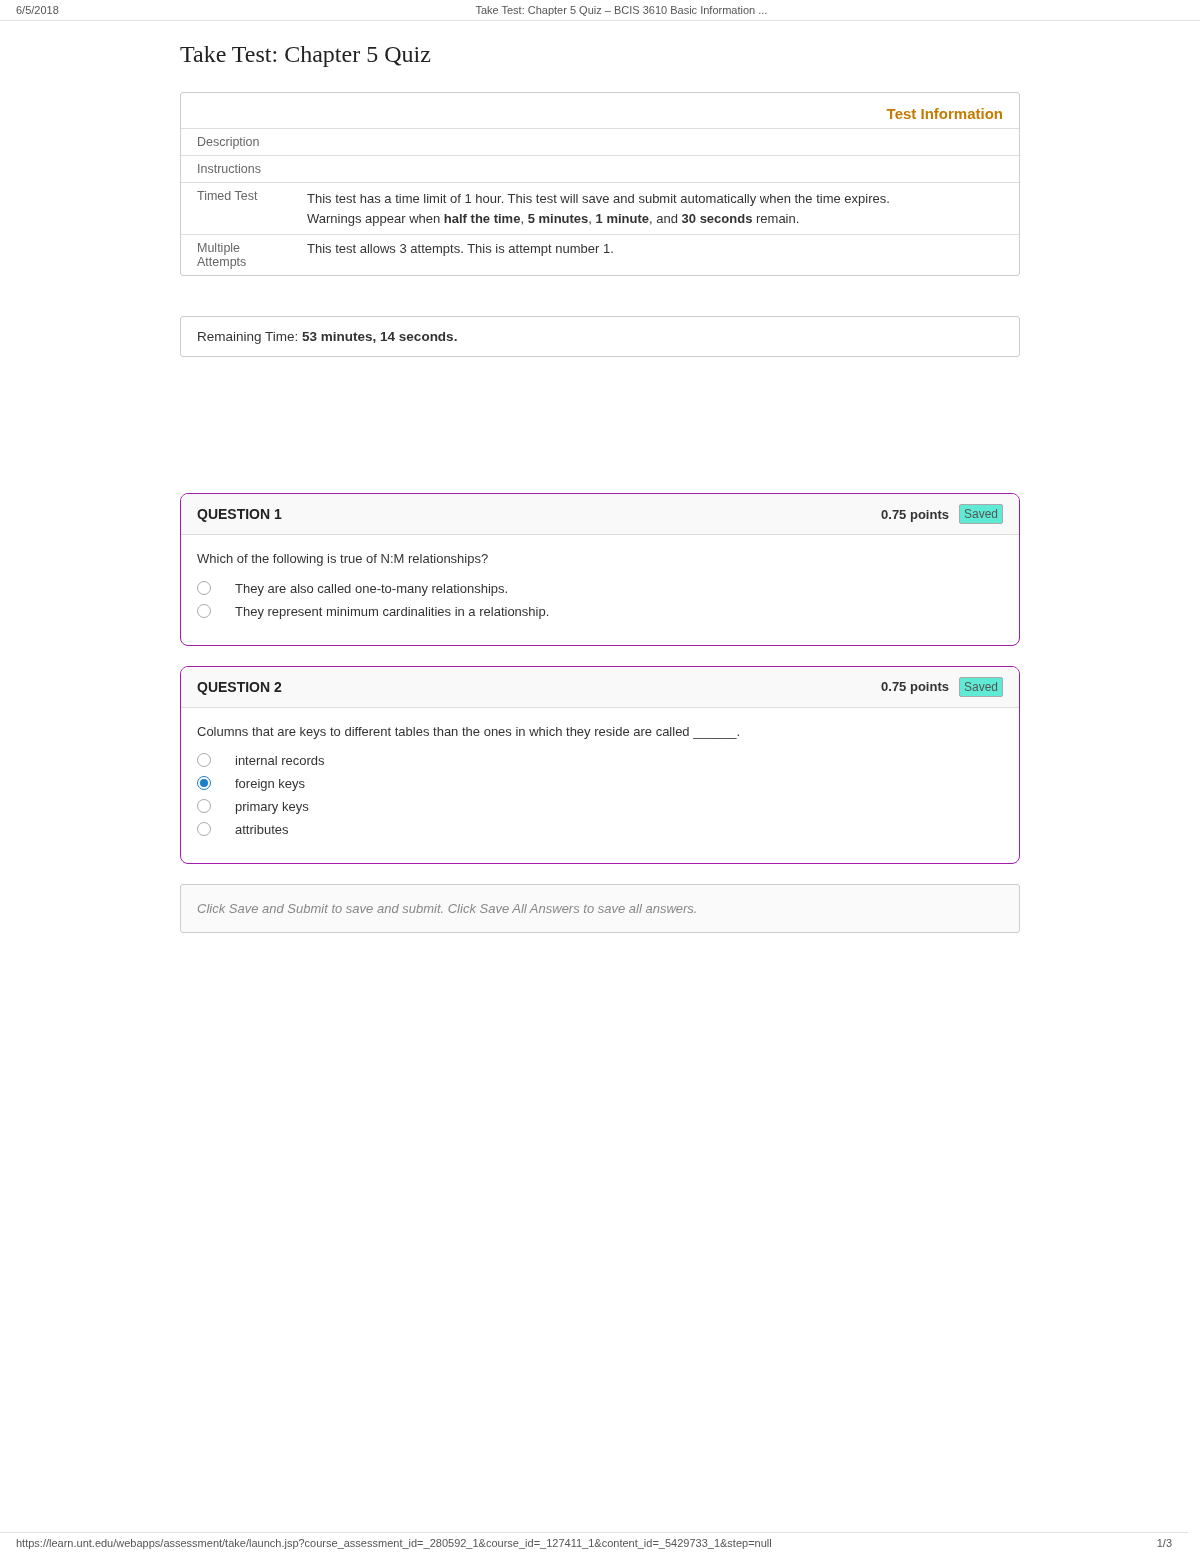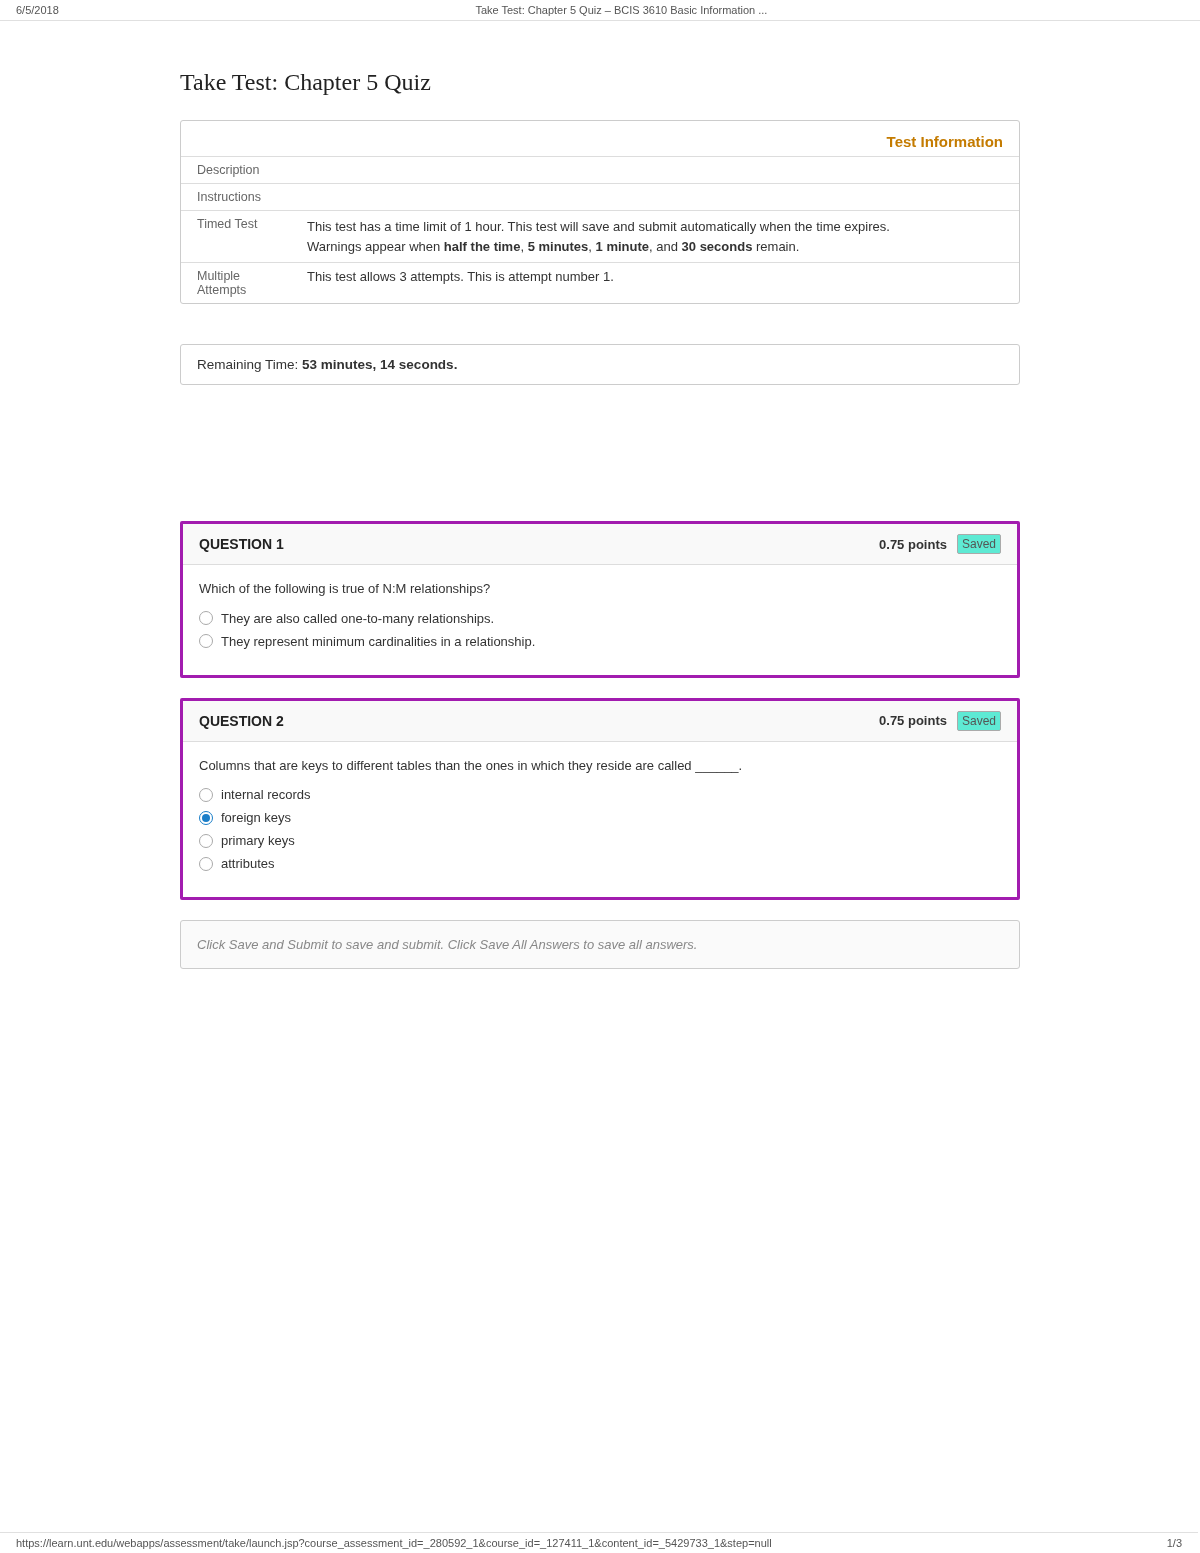--- a/index.html
+++ b/index.html
@@ -22,21 +22,20 @@
       max-width: 900px;
       margin: 0 auto;
       padding: 20px 30px 60px 30px;
     }
     .page-title {
       font-size: 24px;
       font-weight: normal;
       color: #222;
       margin-bottom: 24px;
       font-family: Georgia, serif;
-      margin-top: 28px;
     }
     .test-info-box {
       border: 1px solid #ccc;
       border-radius: 3px;
       margin-bottom: 16px;
       overflow: hidden;
     }
     .test-info-header {
       padding: 12px 16px 6px 16px;
       font-size: 15px;
@@ -85,22 +84,22 @@
       font-size: 13px;
       text-decoration: none;
       font-family: 'Courier New', monospace;
       letter-spacing: 0.5px;
     }
     .chevron-icon { margin-right: 4px; }
     .spacer-area {
       height: 120px;
     }
     .question-box {
-      border: 3px solid #a21caf;
-      border-radius: 2px;
+      border: 1px solid #a21caf;
+      border-radius: 8px;
       margin-bottom: 20px;
       overflow: hidden;
     }
     .question-header {
       display: flex;
       justify-content: space-between;
       align-items: center;
       padding: 10px 16px;
       background: #f9f9f9;
       border-bottom: 1px solid #ddd;
@@ -131,22 +130,21 @@
     .question-body {
       padding: 14px 16px 18px 16px;
     }
     .question-text {
       font-size: 13px;
       margin-bottom: 12px;
       line-height: 1.5;
     }
     .answer-option {
       display: flex;
-      align-items: center;
-      gap: 8px;
+      gap: 24px;
       margin-bottom: 8px;
       font-size: 13px;
     }
     .radio-outer {
       width: 14px;
       height: 14px;
       border-radius: 50%;
       border: 1.5px solid #aaa;
       display: flex;
       align-items: center;
@@ -178,21 +176,21 @@
     .browser-footer {
       border-top: 1px solid #e0e0e0;
       padding: 4px 16px;
       font-size: 11px;
       color: #555;
       display: flex;
       justify-content: space-between;
       position: fixed;
       bottom: 0;
       left: 0;
-      right: 2px;
+      right: 12px;
       background: #fff;
     }
   </style>
 </head>
 <body>
 
 <div class="browser-bar">
   <span>6/5/2018</span>
   <span>Take Test: Chapter 5 Quiz – BCIS 3610 Basic Information ...</span>
   <span></span>

